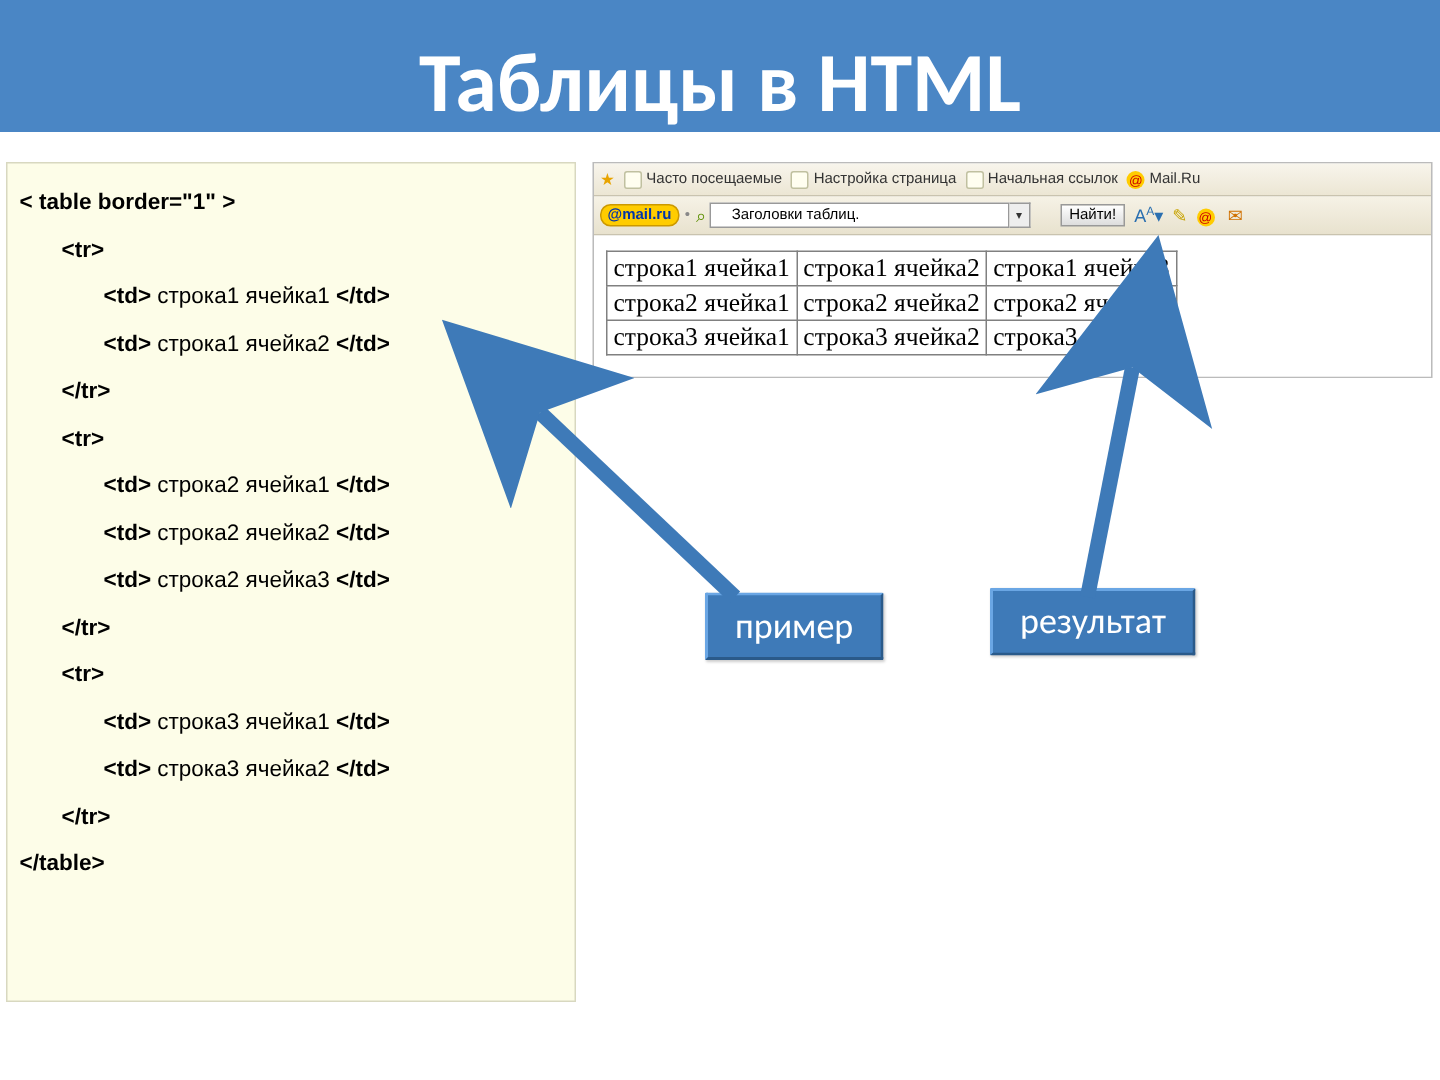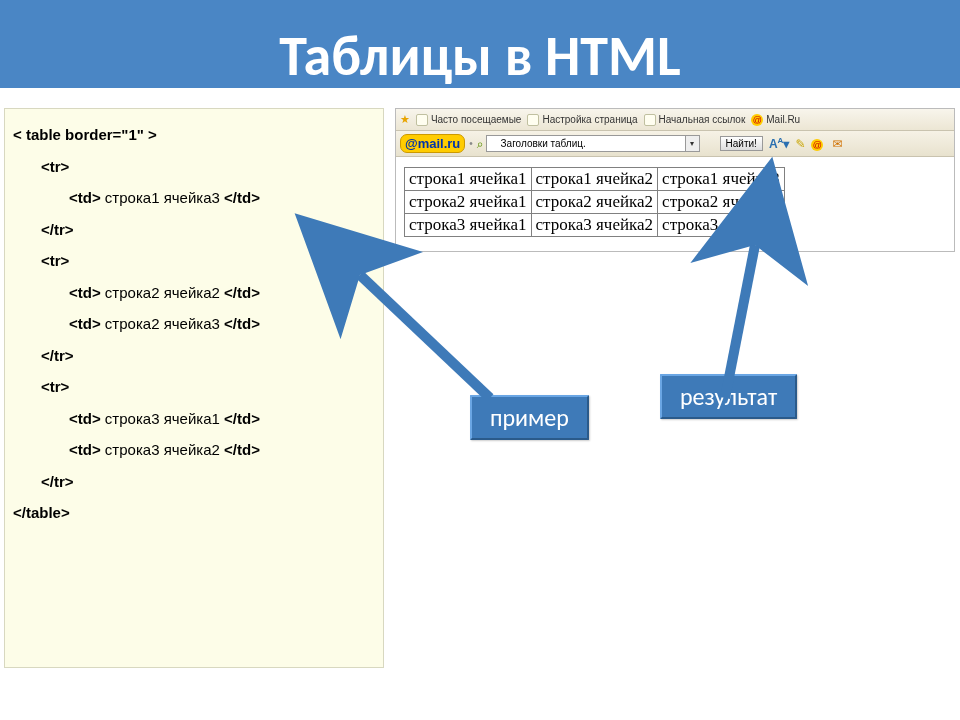--- a/index.html
+++ b/index.html
@@ -19,57 +19,59 @@
   .browser-panel {
     position: absolute; left: 395px; top: 108px; width: 560px;
     background: #f5f5f5; border: 1px solid #bbb;
   }
   .bm-bar { height: 22px; background: linear-gradient(#f8f5ec,#ece6d4); border-bottom: 1px solid #c9c3af; display: flex; align-items: center; font-size: 10px; color: #333; }
   .bm-item { display: flex; align-items: center; margin-left: 6px; }
   .bm-ico { width: 12px; height: 12px; border: 1px solid #c0c0a0; background: #fffef0; margin-right: 3px; border-radius: 2px; }
   .bm-star { color: #e8a400; font-size: 11px; margin-left: 4px; }
   .bm-at { width: 12px; height: 12px; background: #ffcc00; border-radius: 50%; margin-right: 3px; display:flex;align-items:center;justify-content:center;font-size:9px;color:#c00; }
   .search-bar { height: 26px; background: linear-gradient(#f6f2e6,#e8e2ce); border-bottom: 1px solid #c9c3af; display: flex; align-items: center; font-size: 10px; padding: 0 4px; }
-  .mail-logo { background:#ffcc00; color:#0033aa; font-weight:bold; font-size:13px; padding:1px 4px; border-radius:7px; border:1px solid #cc9900; }
+  .mail-logo { background:#ffcc00; color:#0033aa; font-weight:bold; font-size:10px; padding:1px 4px; border-radius:7px; border:1px solid #cc9900; }
   .search-sep { margin: 0 4px; color: #888; }
   .search-mag { color:#5a8f00; font-size:12px; margin-right:2px; }
   .search-input { flex: 0 0 200px; height: 17px; border: 1px solid #999; background:#fff; font-size: 10px; padding: 1px 14px; }
   .search-drop { width: 14px; height: 17px; border:1px solid #999; border-left:none; background:#eee; display:flex;align-items:center;justify-content:center;font-size:8px;color:#333; }
   .search-btn { margin-left: 20px; padding: 1px 5px; font-size:10px; border:1px solid #999; background:linear-gradient(#fff,#ddd); }
   .tb-ico { margin-left:6px; font-size:12px; }
   .render-area { background: #fff; padding: 10px 8px 14px; }
   table.render { border-collapse: collapse; font-family: "Times New Roman", serif; font-size: 17px; }
   table.render td { border: 1px solid #808080; padding: 1px 4px; }
   .label-box {
     position: absolute; background: #3e7ab8; border: 2px solid #5a96d4;
     border-top-color:#6aa6e4; border-left-color:#6aa6e4; border-bottom-color:#2a5a8a; border-right-color:#2a5a8a;
     color: #fff; font-family: Calibri, Arial, sans-serif; font-size: 24px;
     padding: 6px 18px; border-radius: 1px; box-shadow: 1px 1px 2px rgba(0,0,0,.2);
   }
   .label-primer { left: 470px; top: 395px; }
-  .label-result { left: 660px; top: 374px; }
+  .label-result { left: 660px; top: 392px; }
   svg.arrows { position: absolute; left: 0; top: 0; width: 960px; height: 720px; pointer-events: none; }
 </style>
 </head>
 <body>
 
 <div class="slide">
 
   <div class="title-bar">
     <div class="title-text">Таблицы в HTML</div>
   </div>
 
   <div class="code-panel">
     <div class="ln"><b>&lt; table border="1" &gt;</b></div>
 
     <div class="ln i1"><b>&lt;tr&gt;</b></div>
-    <div class="ln i2"><b>&lt;td&gt; </b><span>строка1 ячейка3</span><b> &lt;/td&gt;</b></div>
+    <div class="ln i2"><b>&lt;td&gt; </b><span>строка1 ячейка1</span><b> &lt;/td&gt;</b></div>
+    <div class="ln i2"><b>&lt;td&gt; </b><span>строка1 ячейка2</span><b> &lt;/td&gt;</b></div>
     <div class="ln i1"><b>&lt;/tr&gt;</b></div>
 
     <div class="ln i1"><b>&lt;tr&gt;</b></div>
+    <div class="ln i2"><b>&lt;td&gt; </b><span>строка2 ячейка1</span><b> &lt;/td&gt;</b></div>
     <div class="ln i2"><b>&lt;td&gt; </b><span>строка2 ячейка2</span><b> &lt;/td&gt;</b></div>
     <div class="ln i2"><b>&lt;td&gt; </b><span>строка2 ячейка3</span><b> &lt;/td&gt;</b></div>
     <div class="ln i1"><b>&lt;/tr&gt;</b></div>
 
     <div class="ln i1"><b>&lt;tr&gt;</b></div>
     <div class="ln i2"><b>&lt;td&gt; </b><span>строка3 ячейка1</span><b> &lt;/td&gt;</b></div>
     <div class="ln i2"><b>&lt;td&gt; </b><span>строка3 ячейка2</span><b> &lt;/td&gt;</b></div>
     <div class="ln i1"><b>&lt;/tr&gt;</b></div>
 
     <div class="ln"><b>&lt;/table&gt;</b></div>
@@ -95,21 +97,21 @@
           <span>Mail.Ru</span>
         </div>
     </div>
     <div class="search-bar">
       <span class="mail-logo">@mail.ru</span>
       <span class="search-sep">•</span>
       <span class="search-mag">⌕</span>
       <input class="search-input" value="Заголовки таблиц." style="">
       <span class="search-drop">▾</span>
       <button class="search-btn">Найти!</button>
-      <span class="tb-ico" style="color:#2a6fb0;font-weight:bold;"><span>A</span><sup style="font-size:8px;">A</sup>▾</span>
+      <span class="tb-ico" style="color:#2a6fb0;font-weight:normal;"><span>A</span><sup style="font-size:8px;">A</sup>▾</span>
       <span class="tb-ico" style="color:#c8a400;">✎</span>
       <span class="tb-ico"><span class="bm-at" style="display:inline-flex;">@</span></span>
       <span class="tb-ico" style="color:#d07000;">✉</span>
     </div>
     <div class="render-area">
       <table class="render">
         <tbody>
             <tr>
           <td>строка1 ячейка1</td>
           <td>строка1 ячейка2</td>

